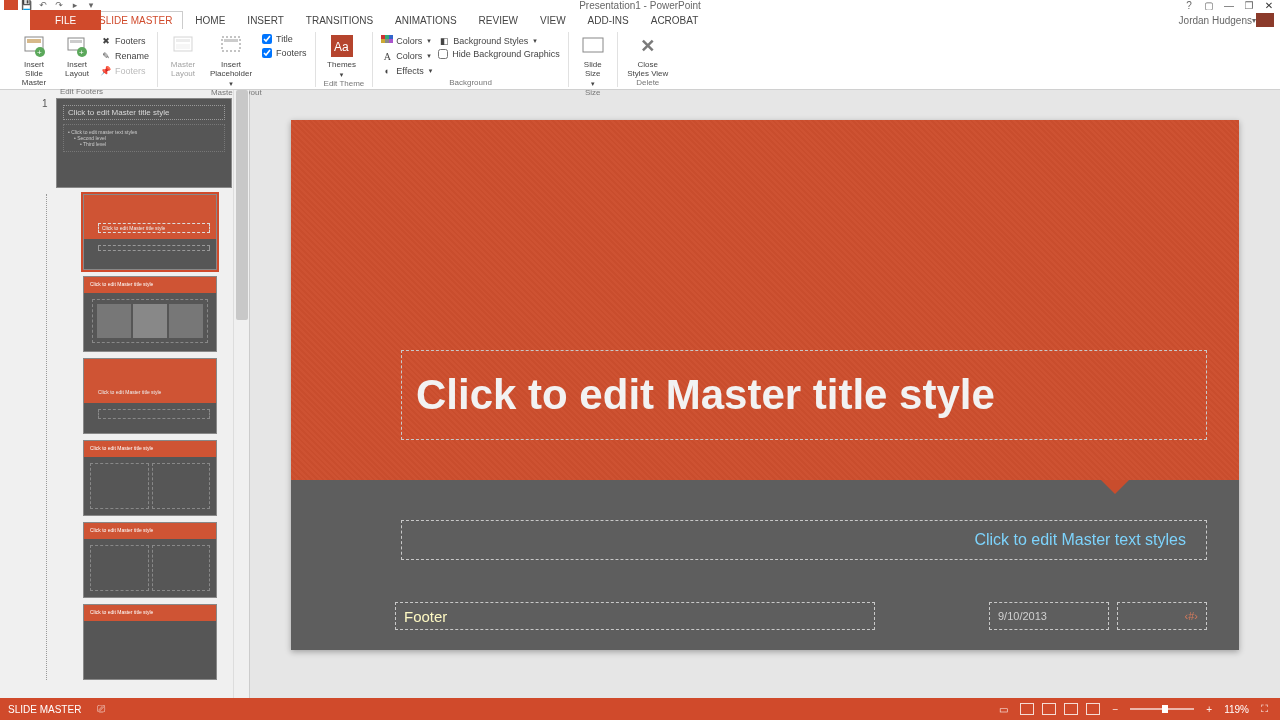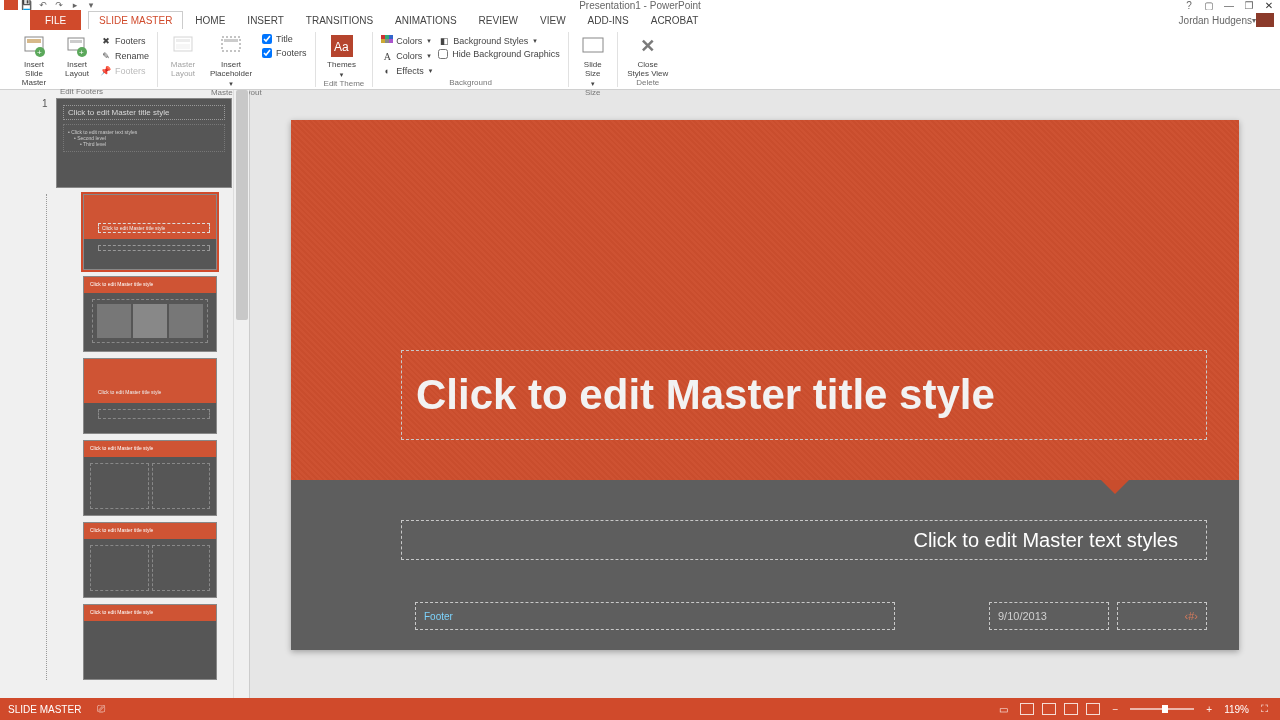--- a/index.html
+++ b/index.html
@@ -11,21 +11,21 @@
 .titlebar .qat-icon { width: 14px; height: 14px; background: #d04a2b; border-radius: 2px; }
 .titlebar .qat-btn { width: 14px; height: 14px; display: flex; align-items: center; justify-content: center; font-size: 9px; color: #666; }
 .titlebar .center { position: absolute; left: 50%; transform: translateX(-50%); font-size: 10px; color: #666; }
 .titlebar .winbtns { display: flex; gap: 6px; }
 .titlebar .winbtn { width: 14px; height: 14px; font-size: 10px; color: #666; display: flex; align-items: center; justify-content: center; }
 .titlebar .winbtn.close { color: #333; }
 
 
 .ribbon-tabs { height: 20px; display: flex; align-items: center; padding-left: 30px; background: #fff; border-bottom: 0; font-size: 10px; gap: 2px; position: relative; }
 .ribbon-tabs .tab { padding: 3px 10px; color: #444; cursor: pointer; }
-.ribbon-tabs .tab.file { background: #d04a2b; color: #fff; position: absolute; left: 30px; top: 0; height: 20px; display: flex; align-items: center; padding: 0 15px; }
+.ribbon-tabs .tab.file { background: #d04a2b; color: #fff; position: absolute; left: 30px; top: 0; height: 20px; display: flex; align-items: center; padding: 0 25px; }
 .ribbon-tabs .tab.active { background: #fff; color: #d04a2b; border: 1px solid #ccc; border-bottom: none; }
 .ribbon-tabs .tabs-right { position: absolute; right: 6px; display: flex; align-items: center; font-size: 10px; color: #666; }
 .user-avatar { width: 18px; height: 14px; background: #8b3a2a; }
 
 
 .ribbon { height: 60px; background: #fff; border-bottom: 1px solid #d0d0d0; display: flex; padding: 2px 6px; gap: 0; }
 .rgrp { border-right: 1px solid #e1e1e1; padding: 2px 8px; display: flex; flex-direction: column; justify-content: space-between; height: 100%; position: relative; }
 .rgrp-body { display: flex; align-items: flex-start; gap: 6px; }
 .rgrp-label { text-align: center; font-size: 8px; color: #777; margin-top: auto; }
 .big-btn { width: 40px; display: flex; flex-direction: column; align-items: center; gap: 2px; font-size: 8px; color: #444; text-align: center; }
@@ -55,22 +55,22 @@
 .master-thumb .m-body { color: #ccc; font-size: 5px; border: 1px dotted #777; padding: 4px; }
 .thumb-num { position: absolute; left: 42px; top: 8px; font-size: 10px; color: #555; }
 
 
 .canvas-area { flex: 1; position: relative; display: flex; align-items: flex-start; justify-content: center; padding: 18px; overflow: hidden; }
 .slide { width: 948px; height: 530px; background: #5e5e5e; box-shadow: 0 2px 6px rgba(0,0,0,0.3); position: relative; margin-top: 12px; }
 .slide .orange-top { height: 360px; background: repeating-linear-gradient(45deg, #ce5232, #ce5232 2px, #c94d2d 2px, #c94d2d 4px); position: relative; }
 .slide .orange-top::after { content: ''; position: absolute; bottom: -14px; right: 110px; border-left: 14px solid transparent; border-right: 14px solid transparent; border-top: 14px solid #c94d2d; }
 .slide-ph { position: absolute; border: 1px dashed #c9c9c9; color: #f2f2f2; display: flex; align-items: center; }
 .title-ph { top: 230px; left: 110px; right: 32px; height: 90px; font-size: 42px; font-weight: bold; padding: 6px 14px; font-family: "Segoe UI Semibold", sans-serif; }
-.subtitle-ph { top: 400px; left: 110px; right: 32px; height: 40px; font-size: 20px; justify-content: flex-end; padding: 4px 28px; color: #ffffff; }
-.footer-ph { bottom: 20px; left: 124px; width: 480px; height: 28px; font-size: 10px; padding: 0 8px; color: #7dd3fc; }
+.subtitle-ph { top: 400px; left: 110px; right: 32px; height: 40px; font-size: 16px; justify-content: flex-end; padding: 4px 20px; color: #7dd3fc; }
+.footer-ph { bottom: 20px; left: 104px; width: 480px; height: 28px; font-size: 15px; padding: 0 8px; color: #fef9c3; }
 .date-ph { bottom: 20px; right: 130px; width: 120px; height: 28px; font-size: 11px; padding: 0 8px; color: #d0d0d0; }
 .num-ph { bottom: 20px; right: 32px; width: 90px; height: 28px; font-size: 11px; justify-content: flex-end; padding: 0 8px; color: #d47a5c; }
 .cursor-ptr { position: absolute; top: 116px; left: 278px; font-size: 14px; color: #000; pointer-events: none; }
 
 
 .statusbar { position: absolute; bottom: 0; left: 0; right: 0; height: 22px; background: #d04a2b; color: #fff; display: flex; align-items: center; font-size: 10px; padding: 0 8px; justify-content: space-between; }
 .statusbar .sb-left { display: flex; gap: 12px; align-items: center; }
 .statusbar .sb-right { display: flex; gap: 8px; align-items: center; }
 .sb-btn { padding: 2px 4px; opacity: 0.9; }
 .view-icon { width: 14px; height: 12px; border: 1px solid rgba(255,255,255,0.8); }

